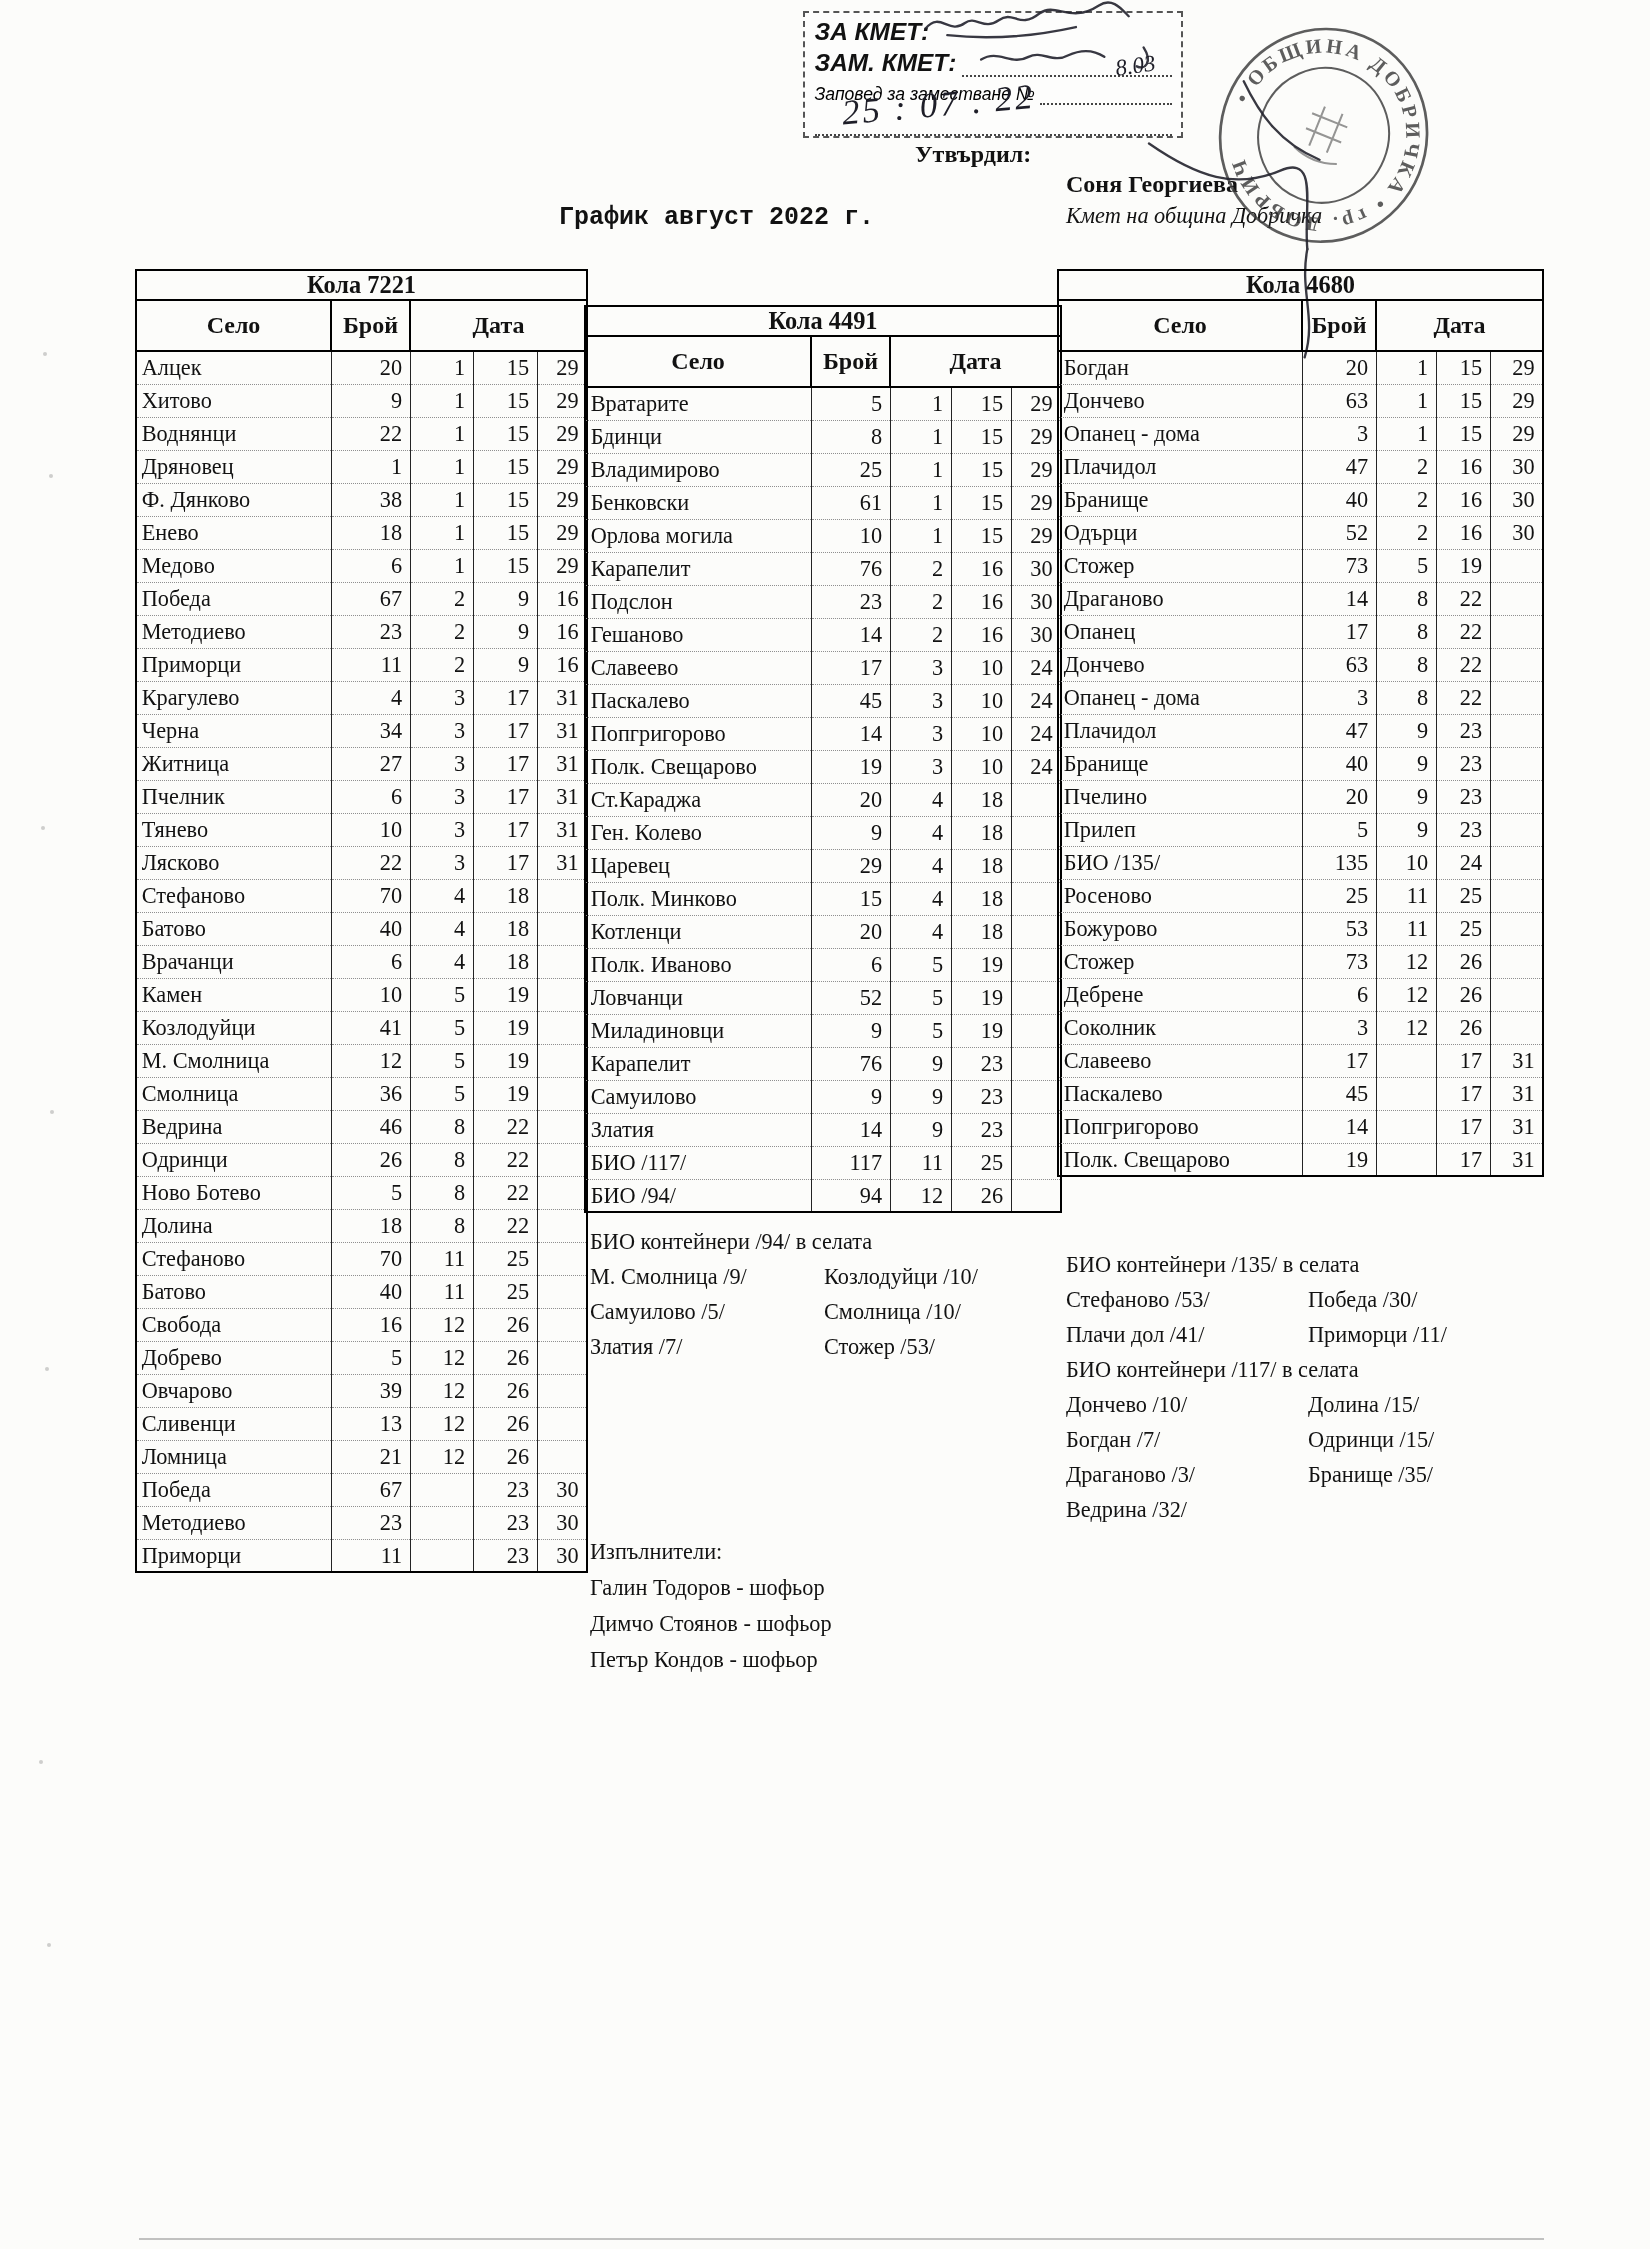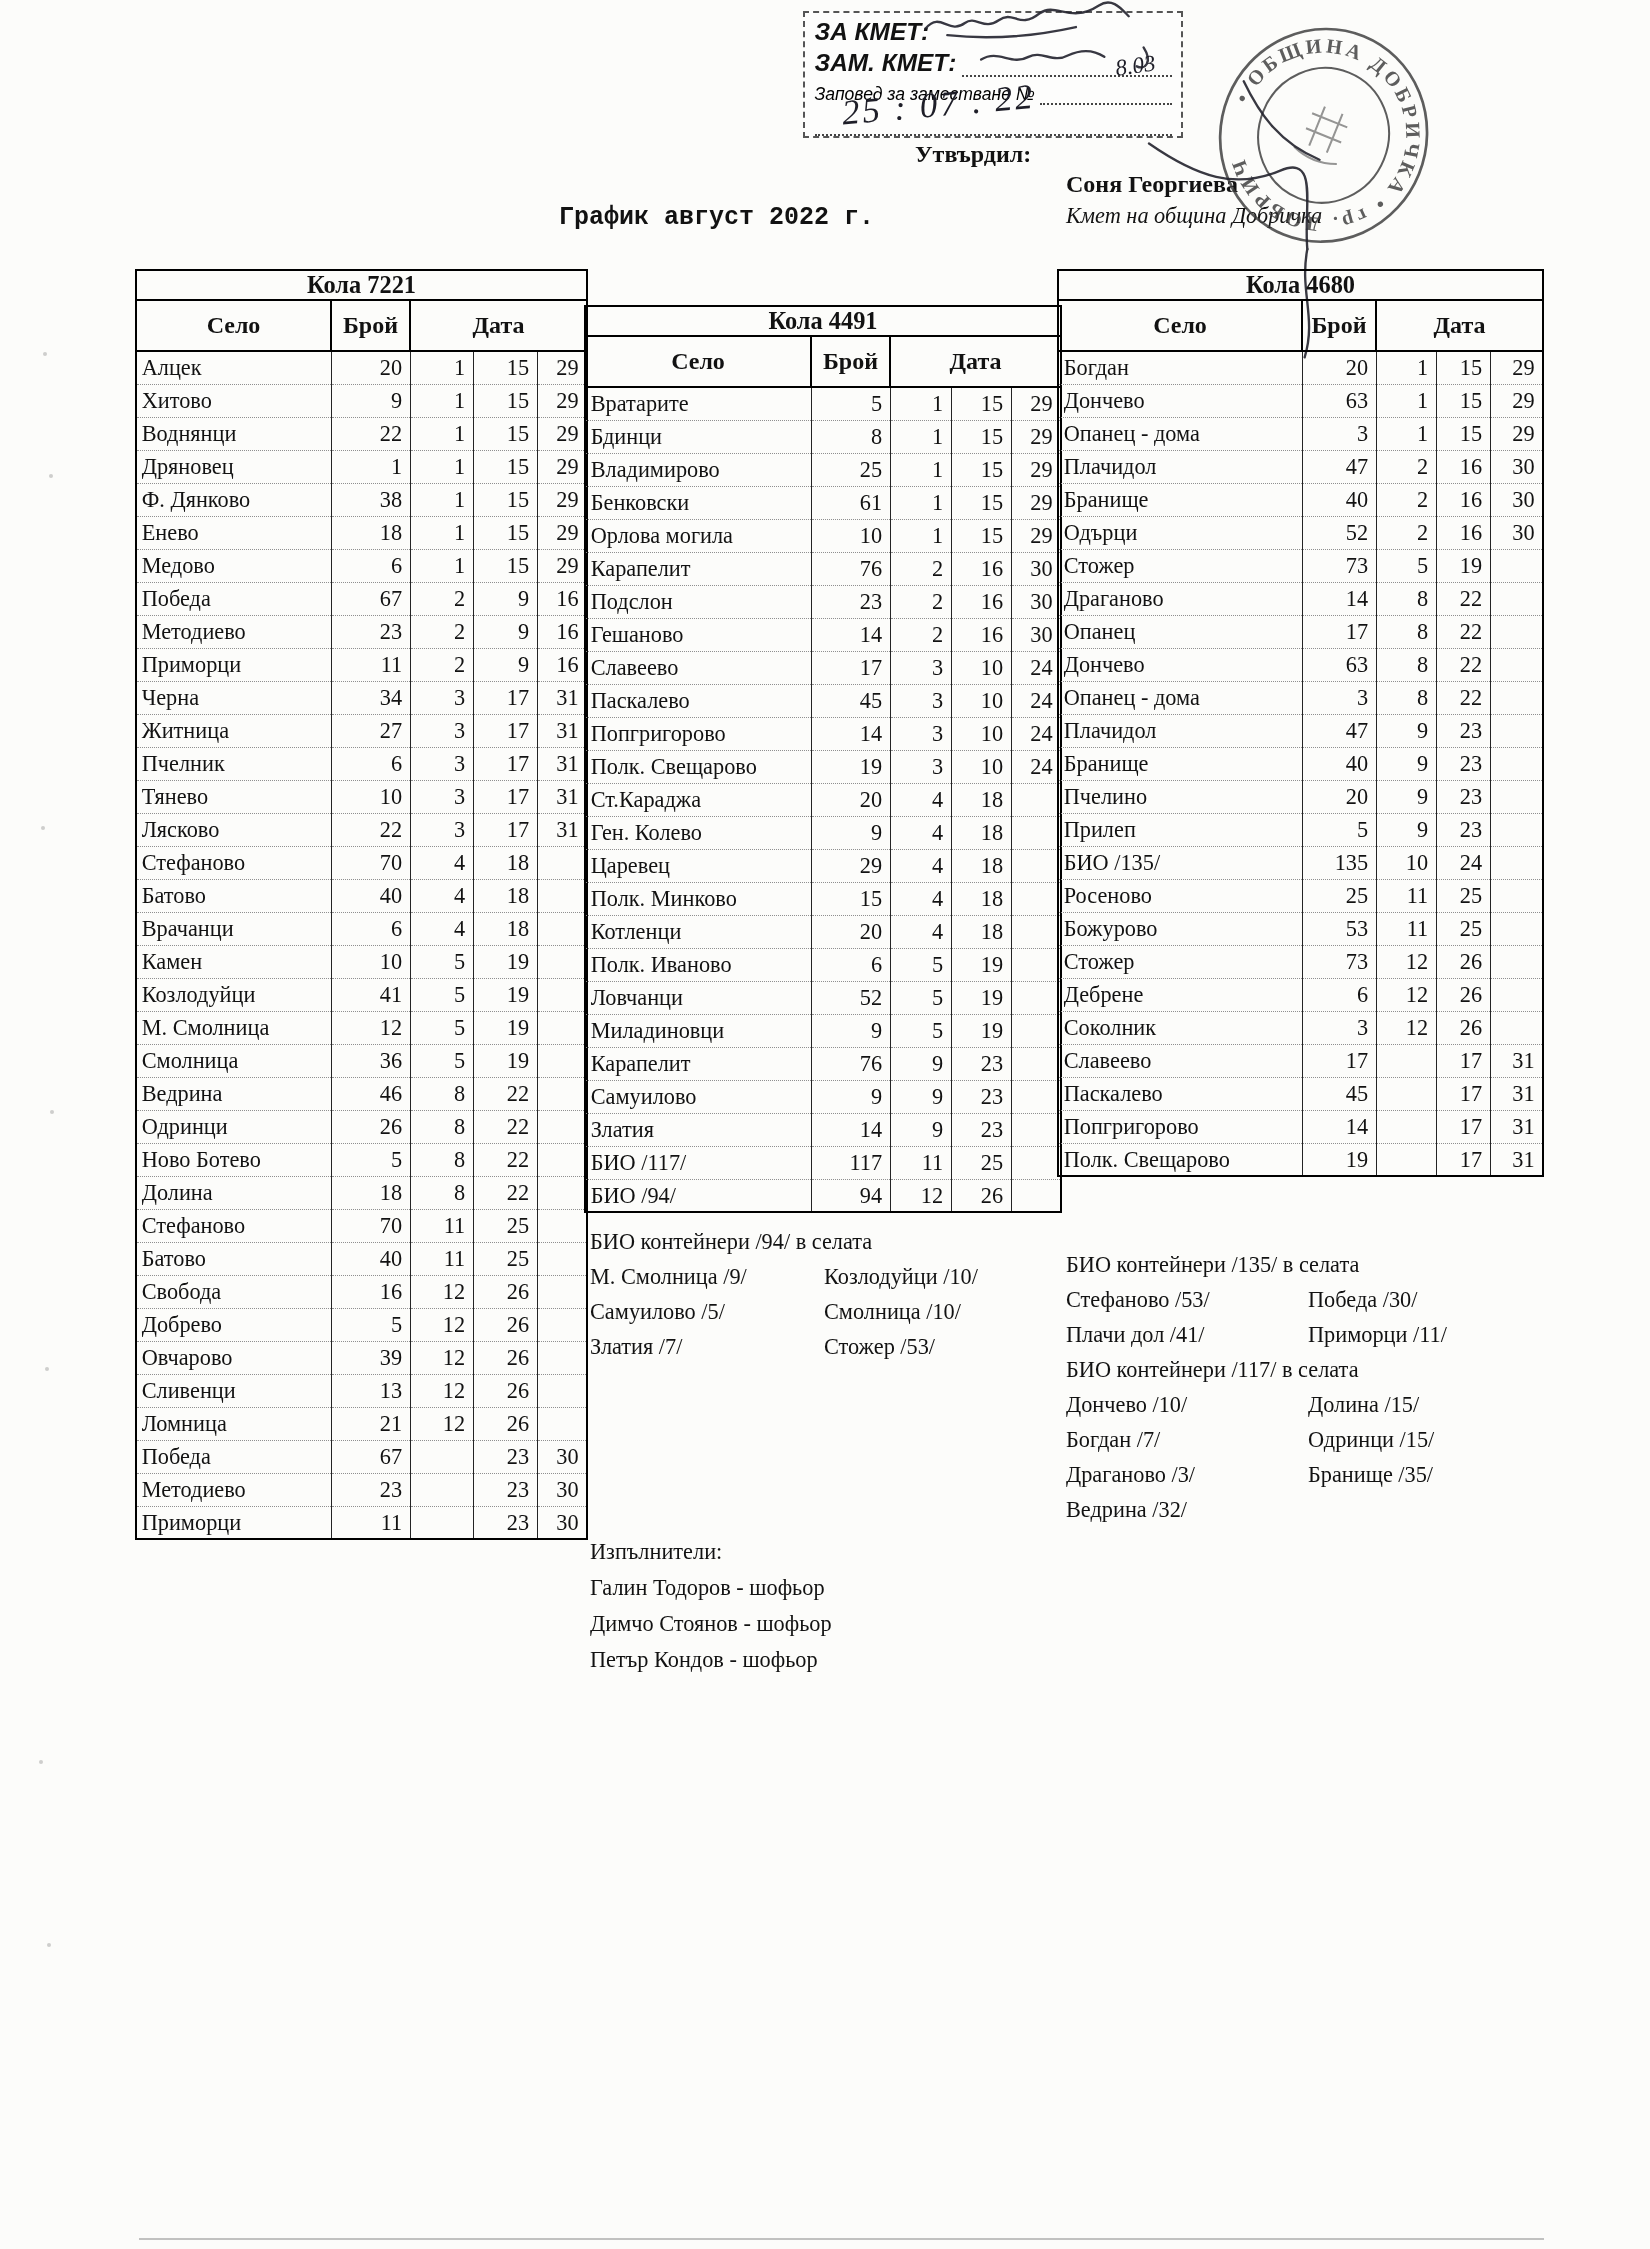--- a/index.html
+++ b/index.html
@@ -185,20 +185,27 @@
           <td class="n d">16</td>
         </tr>
         <tr>
           <td class="v">Приморци</td>
           <td class="n">11</td>
           <td class="n d">2</td>
           <td class="n d">9</td>
           <td class="n d">16</td>
         </tr>
         <tr>
+          <td class="v">Крагулево</td>
+          <td class="n">4</td>
+          <td class="n d">3</td>
+          <td class="n d">17</td>
+          <td class="n d">31</td>
+        </tr>
+        <tr>
           <td class="v">Черна</td>
           <td class="n">34</td>
           <td class="n d">3</td>
           <td class="n d">17</td>
           <td class="n d">31</td>
         </tr>
         <tr>
           <td class="v">Житница</td>
           <td class="n">27</td>
           <td class="n d">3</td>

